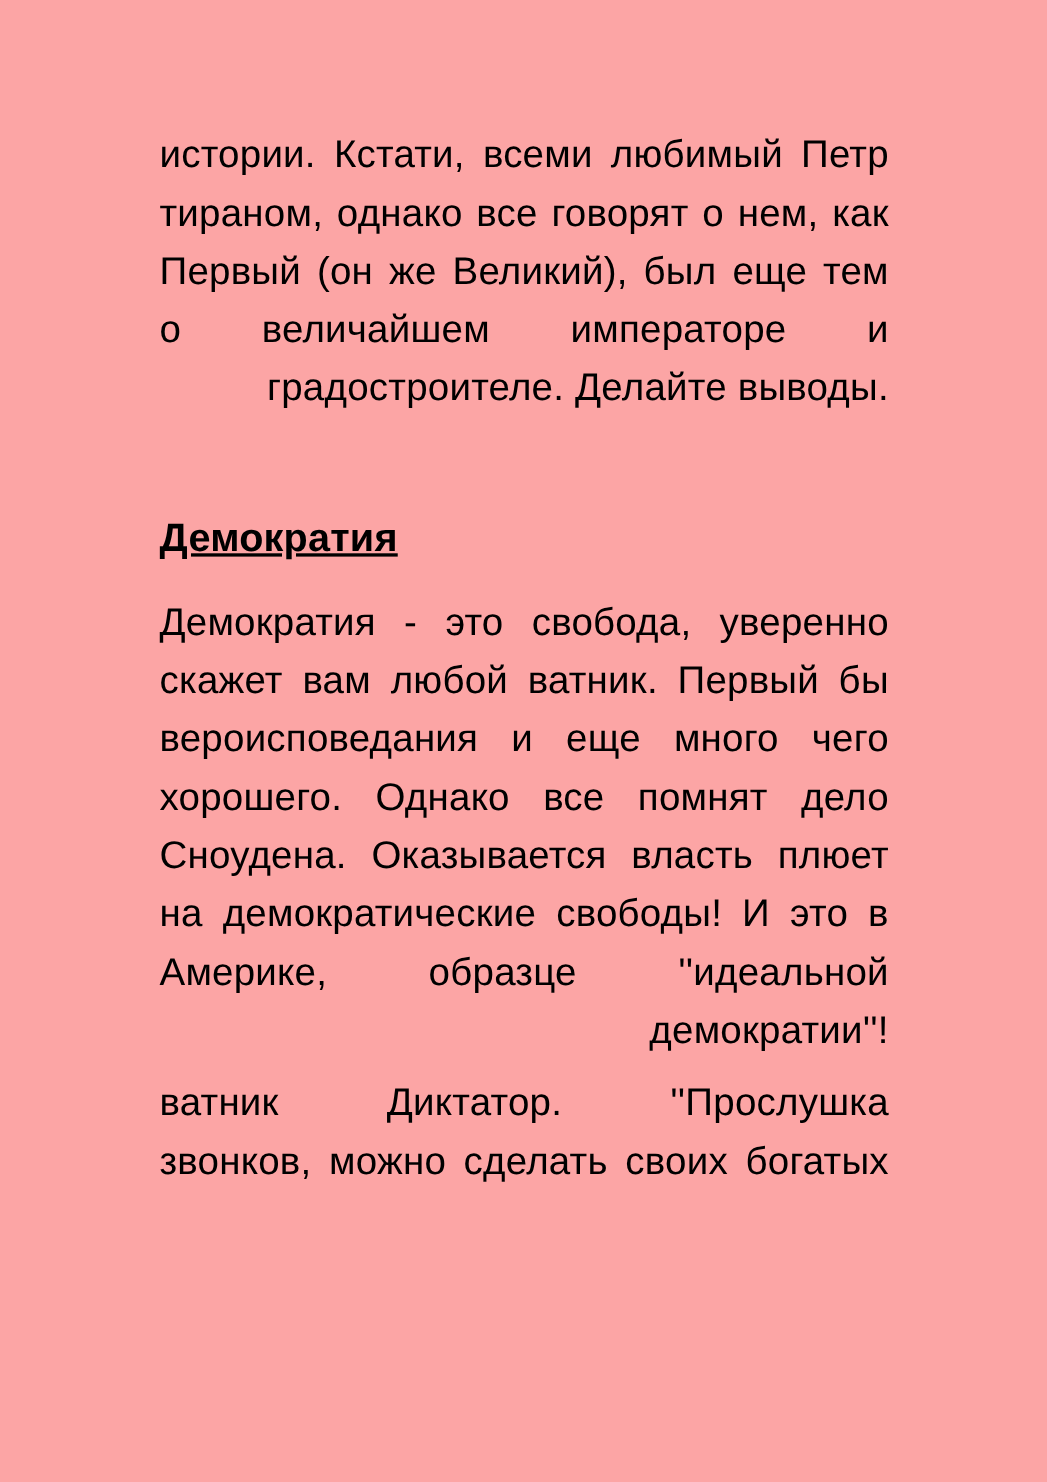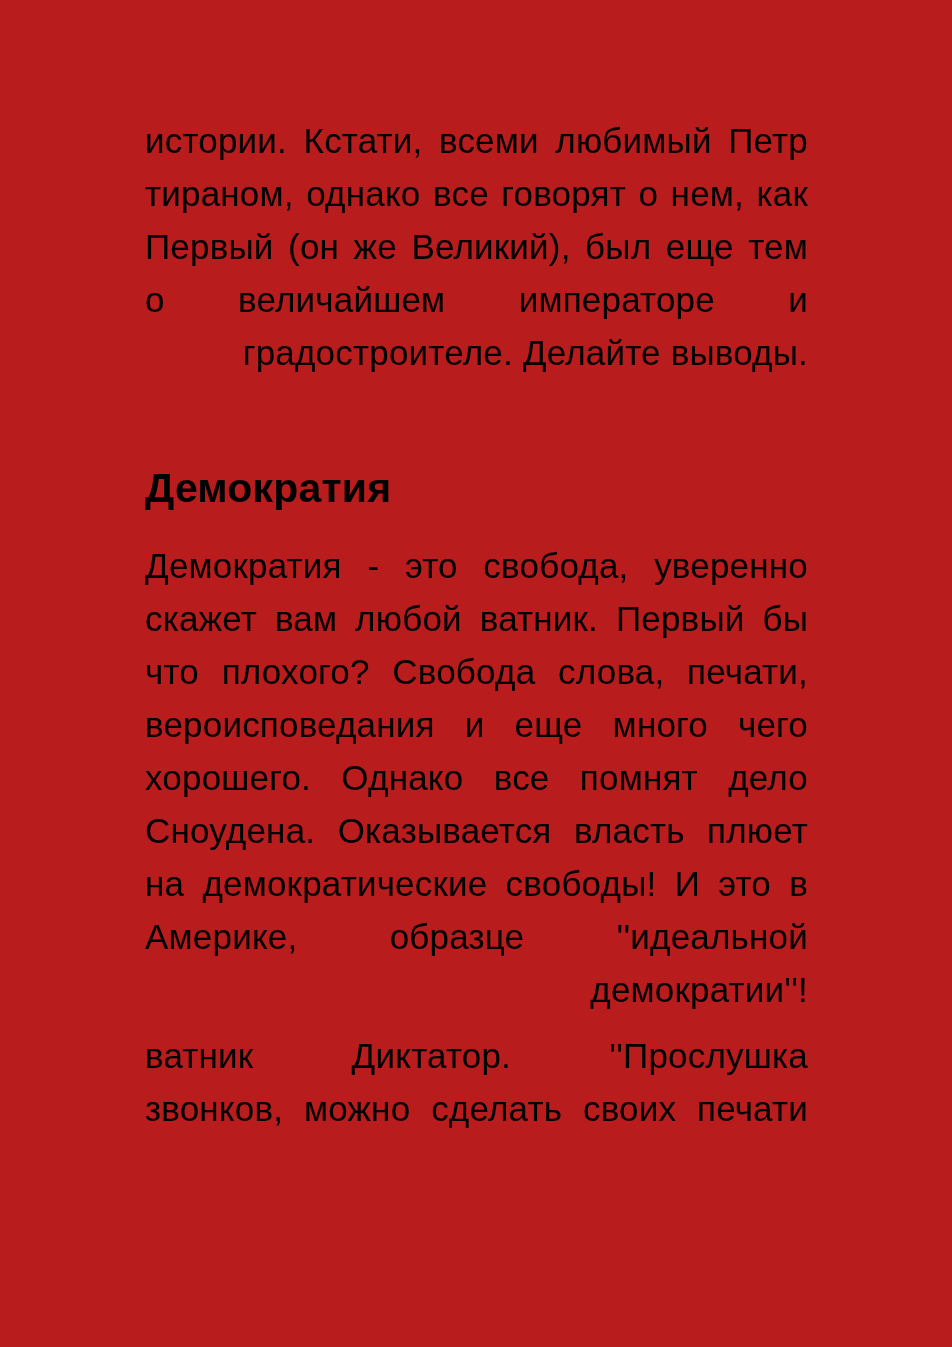--- a/index.html
+++ b/index.html
@@ -4,21 +4,21 @@
 <style>
   html, body {
     margin: 0;
     padding: 0;
     background: #ffffff;
   }
   .page {
     position: relative;
     width: 952px;
     height: 1347px;
-    background: #b91c1c;
+    background: #fca5a5;
     overflow: hidden;
     font-family: "Liberation Sans", sans-serif;
     color: #000000;
     -webkit-font-smoothing: antialiased;
   }
   .content {
     position: absolute;
     left: 145px;
     top: 114px;
     width: 663px;
@@ -36,25 +36,26 @@
   
   .line.j {
     text-align: justify;
     text-align-last: justify;
   }
   
   .line.last {
     text-align: right;
   }
   .heading {
-    font-size: 41px;
+    font-size: 36px;
     font-weight: 700;
     line-height: 53px;
     letter-spacing: 0.2px;
     margin: 83px 0 15px 0;
+    text-decoration: underline;
   }
   .para-2 { margin-bottom: 13px; margin-top: 24px; }
 </style>
 </head>
 <body>
 
 <div class="page">
   <div class="content">
 
     <div class="para para-1">
@@ -63,28 +64,27 @@
       <div class="line j">Первый (он же Великий), был еще тем</div>
       <div class="line j">о величайшем императоре и</div>
       <div class="line last">градостроителе. Делайте выводы.</div>
     </div>
 
     <div class="heading">Демократия</div>
 
     <div class="para para-2">
       <div class="line j">Демократия - это свобода, уверенно</div>
       <div class="line j">скажет вам любой ватник. Первый бы</div>
-      <div class="line j">что плохого? Свобода слова, печати,</div>
       <div class="line j">вероисповедания и еще много чего</div>
       <div class="line j">хорошего. Однако все помнят дело</div>
       <div class="line j">Сноудена. Оказывается власть плюет</div>
       <div class="line j">на демократические свободы! И это в</div>
       <div class="line j">Америке, образце ''идеальной</div>
       <div class="line last">демократии''!</div>
     </div>
 
     <div class="para para-3">
       <div class="line j">ватник Диктатор. ''Прослушка</div>
-      <div class="line j">звонков, можно сделать своих печати</div>
+      <div class="line j">звонков, можно сделать своих богатых</div>
     </div>
 
   </div>
 </div>
 
 </body></html>

